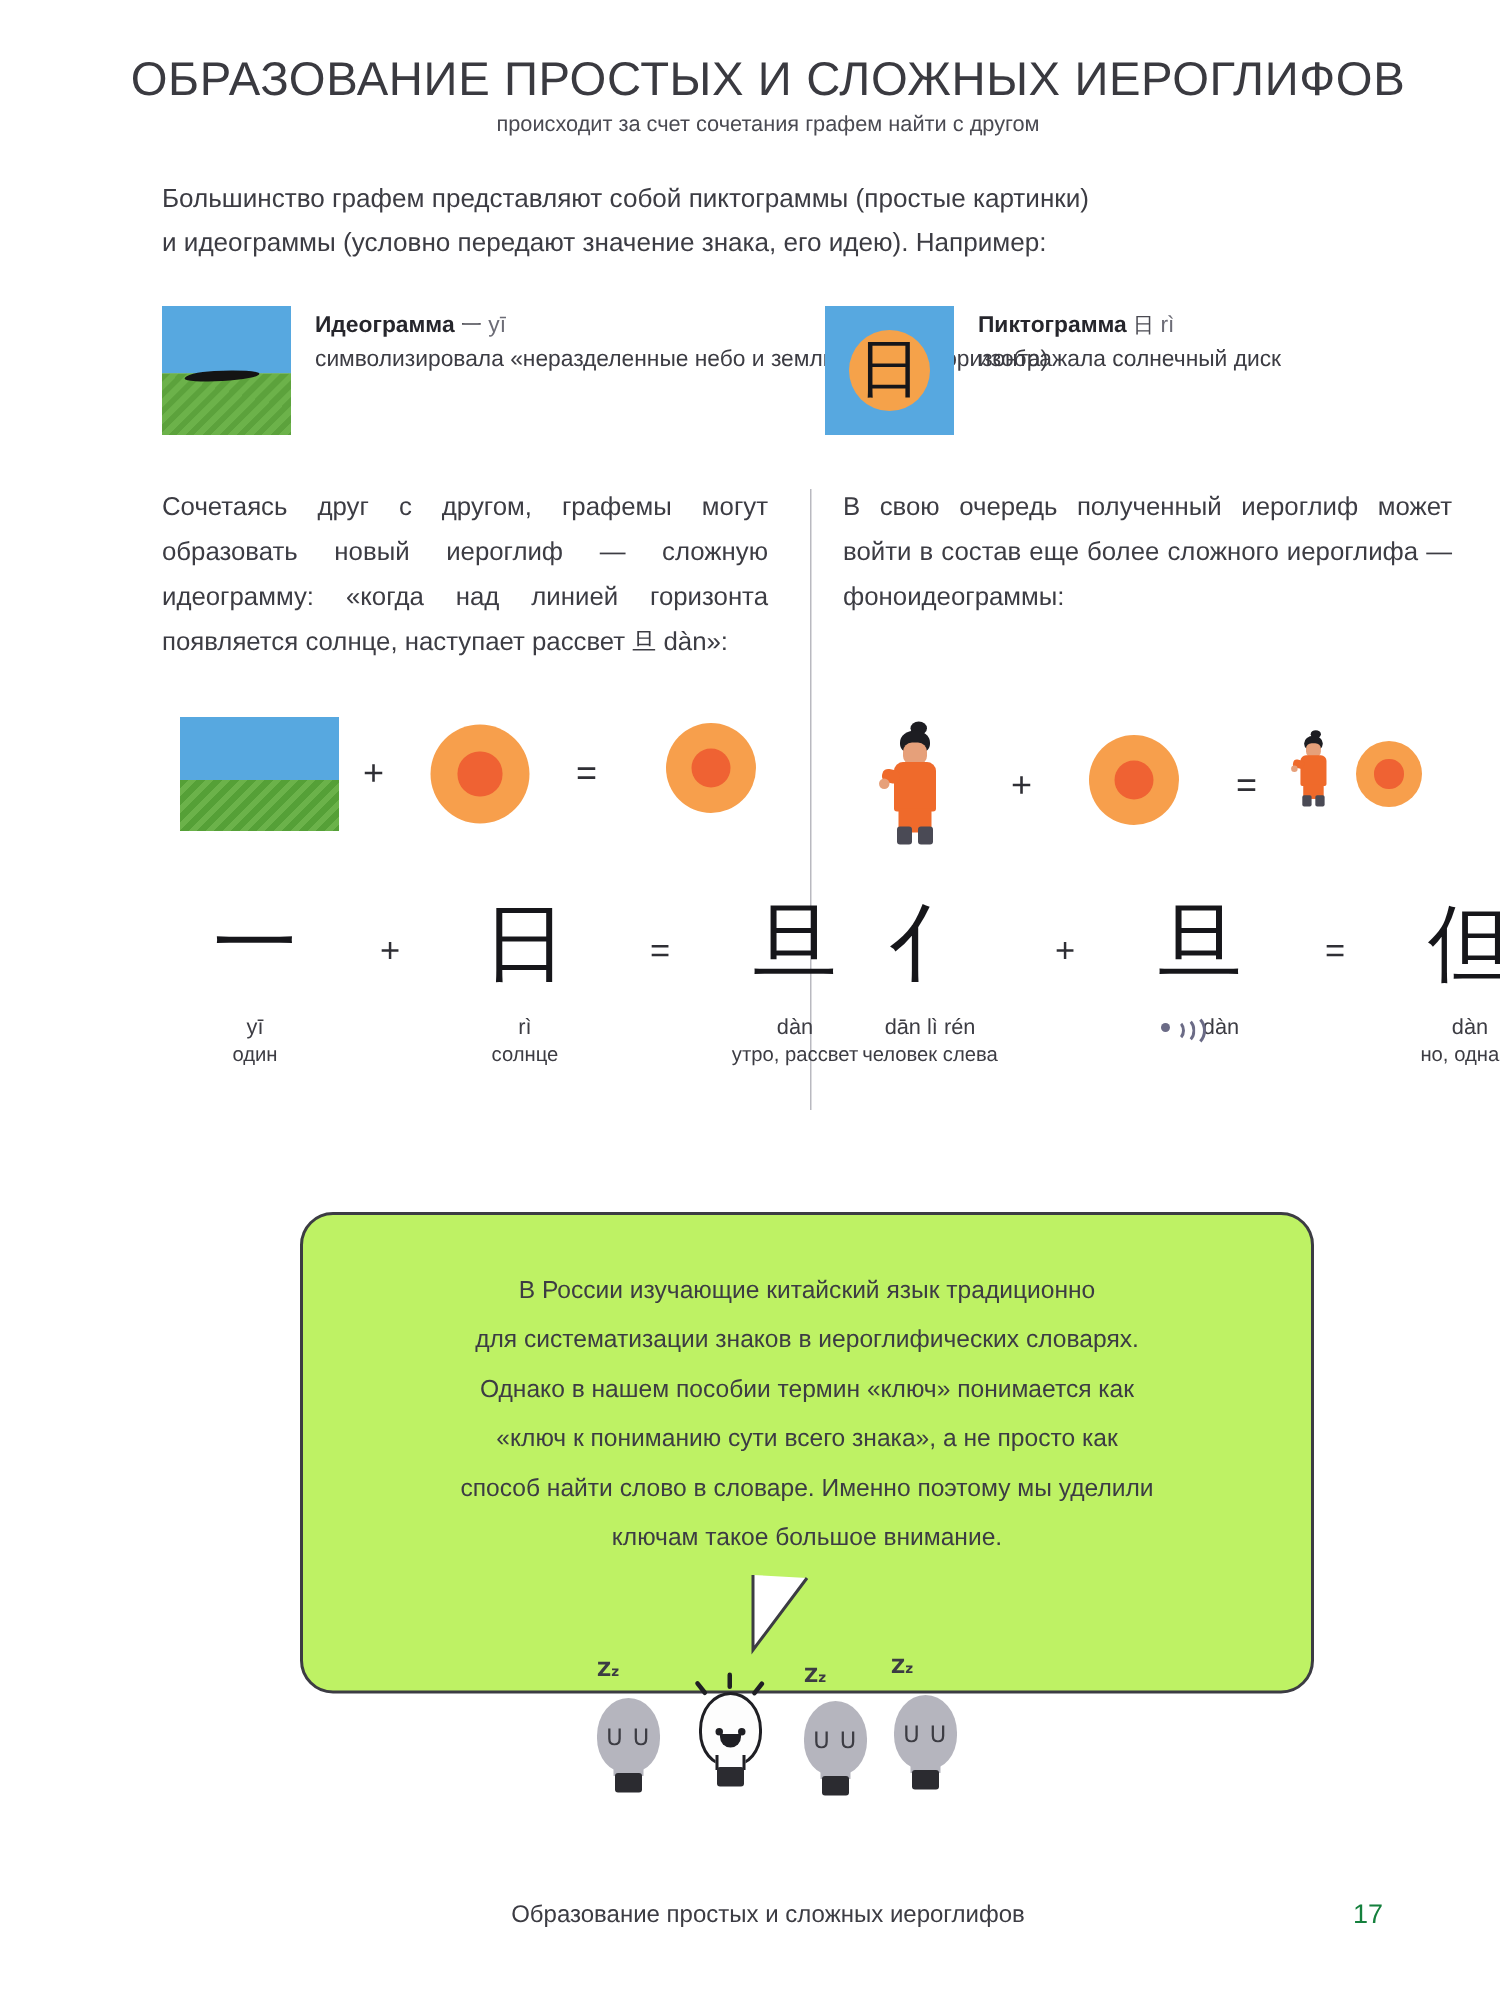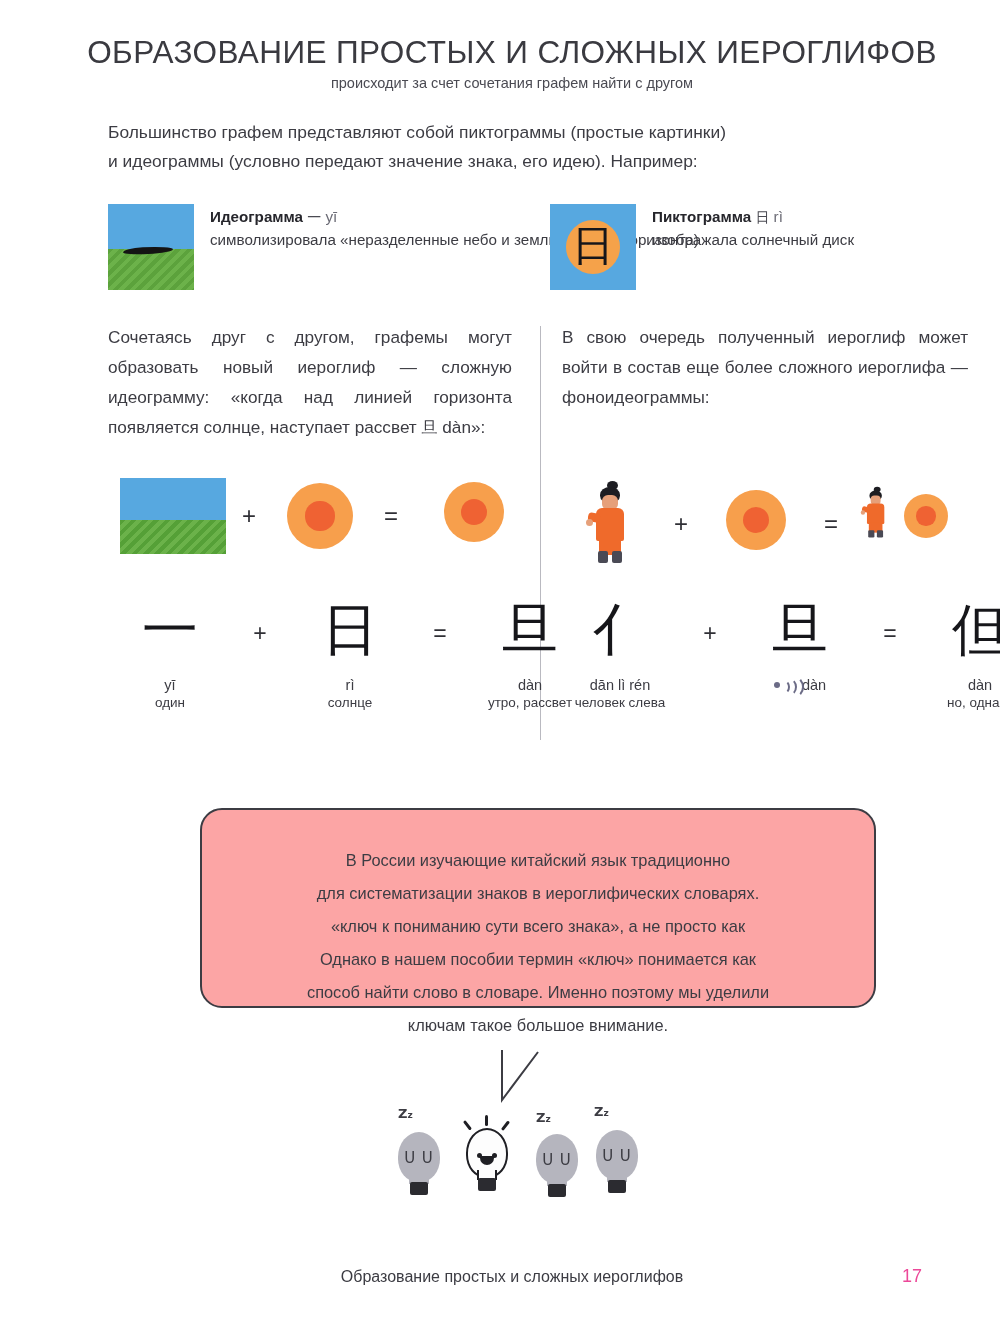--- a/index.html
+++ b/index.html
@@ -140,22 +140,22 @@
   .spk{display:inline-block;width:22px;height:14px;position:relative;}
   .spk .dot{position:absolute;left:0;top:4px;width:6px;height:6px;border-radius:50%;background:#6b6b86;}
   .spk .arc{position:absolute;border:2px solid #6b6b86;border-left-color:transparent;
     border-top-color:transparent;border-bottom-color:transparent;border-radius:50%;}
   .spk .a1{left:4px;top:2px;width:8px;height:10px;}
   .spk .a2{left:7px;top:0px;width:12px;height:14px;}
   .spk .a3{left:10px;top:-2px;width:16px;height:18px;}
 
   
   .callout{
-    position:absolute;left:176px;top:808px;width:676px;height:200px;
-    border:2px solid #3c3c43;border-radius:22px;background:#fca5a5;
+    position:absolute;left:176px;top:808px;width:676px;height:321px;
+    border:2px solid #3c3c43;border-radius:22px;background:#bef264;
     box-sizing:border-box;
   }
   .callout .ctext{
     padding:34px 46px 0 46px;
     font-size:16.4px;line-height:33px;color:#3c3c43;text-align:center;
   }
   .tail{position:absolute;left:470px;top:1050px;width:60px;height:58px;}
   .tail svg{display:block;}
 
   
@@ -181,21 +181,21 @@
   .zz{position:absolute;font-size:13px;color:#3c3c43;font-weight:700;font-family:"DejaVu Sans",sans-serif;}
   .zz .z2{font-size:9px;}
   .rays{position:absolute;left:0;top:0;width:46px;height:22px;}
   .ray{position:absolute;width:2.5px;height:11px;background:#1f1f24;border-radius:2px;}
 
   
   .footer-text{
     position:absolute;left:0;right:0;top:1268px;text-align:center;
     font-size:16px;color:#3c3c43;
   }
-  .folio{position:absolute;right:78px;top:1266px;font-size:18px;color:#ec4899;}
+  .folio{position:absolute;right:78px;top:1266px;font-size:18px;color:#15803d;}
 </style>
 </head>
 <body>
 
 <div class="page">
 
   <div class="title">ОБРАЗОВАНИЕ ПРОСТЫХ И СЛОЖНЫХ ИЕРОГЛИФОВ</div>
   <div class="subtitle">происходит за счет сочетания графем найти с другом</div>
 
   <div class="intro">
@@ -351,22 +351,22 @@
       <div class="hz">但</div>
       <div class="pinyin">dàn</div>
       <div class="gloss">но, однако</div>
     </div>
   </div>
 
   <div class="callout">
     <div class="ctext">
       <div>В России изучающие китайский язык традиционно</div>
       <div>для систематизации знаков в иероглифических словарях.</div>
+      <div>Однако в нашем пособии термин «ключ» понимается как</div>
       <div>«ключ к пониманию сути всего знака», а не просто как</div>
-      <div>Однако в нашем пособии термин «ключ» понимается как</div>
       <div>способ найти слово в словаре. Именно поэтому мы уделили</div>
       <div>ключам такое большое внимание.</div>
     </div>
   </div>
   <div class="tail">
     <svg width="60" height="58" viewBox="0 0 60 58">
       <path d="M8 0 L8 50 L44 2" fill="#ffffff" stroke="#3c3c43" stroke-width="2" stroke-linejoin="miter"></path>
       <rect x="0" y="-6" width="60" height="6" fill="#ffffff"></rect>
     </svg>
   </div>

